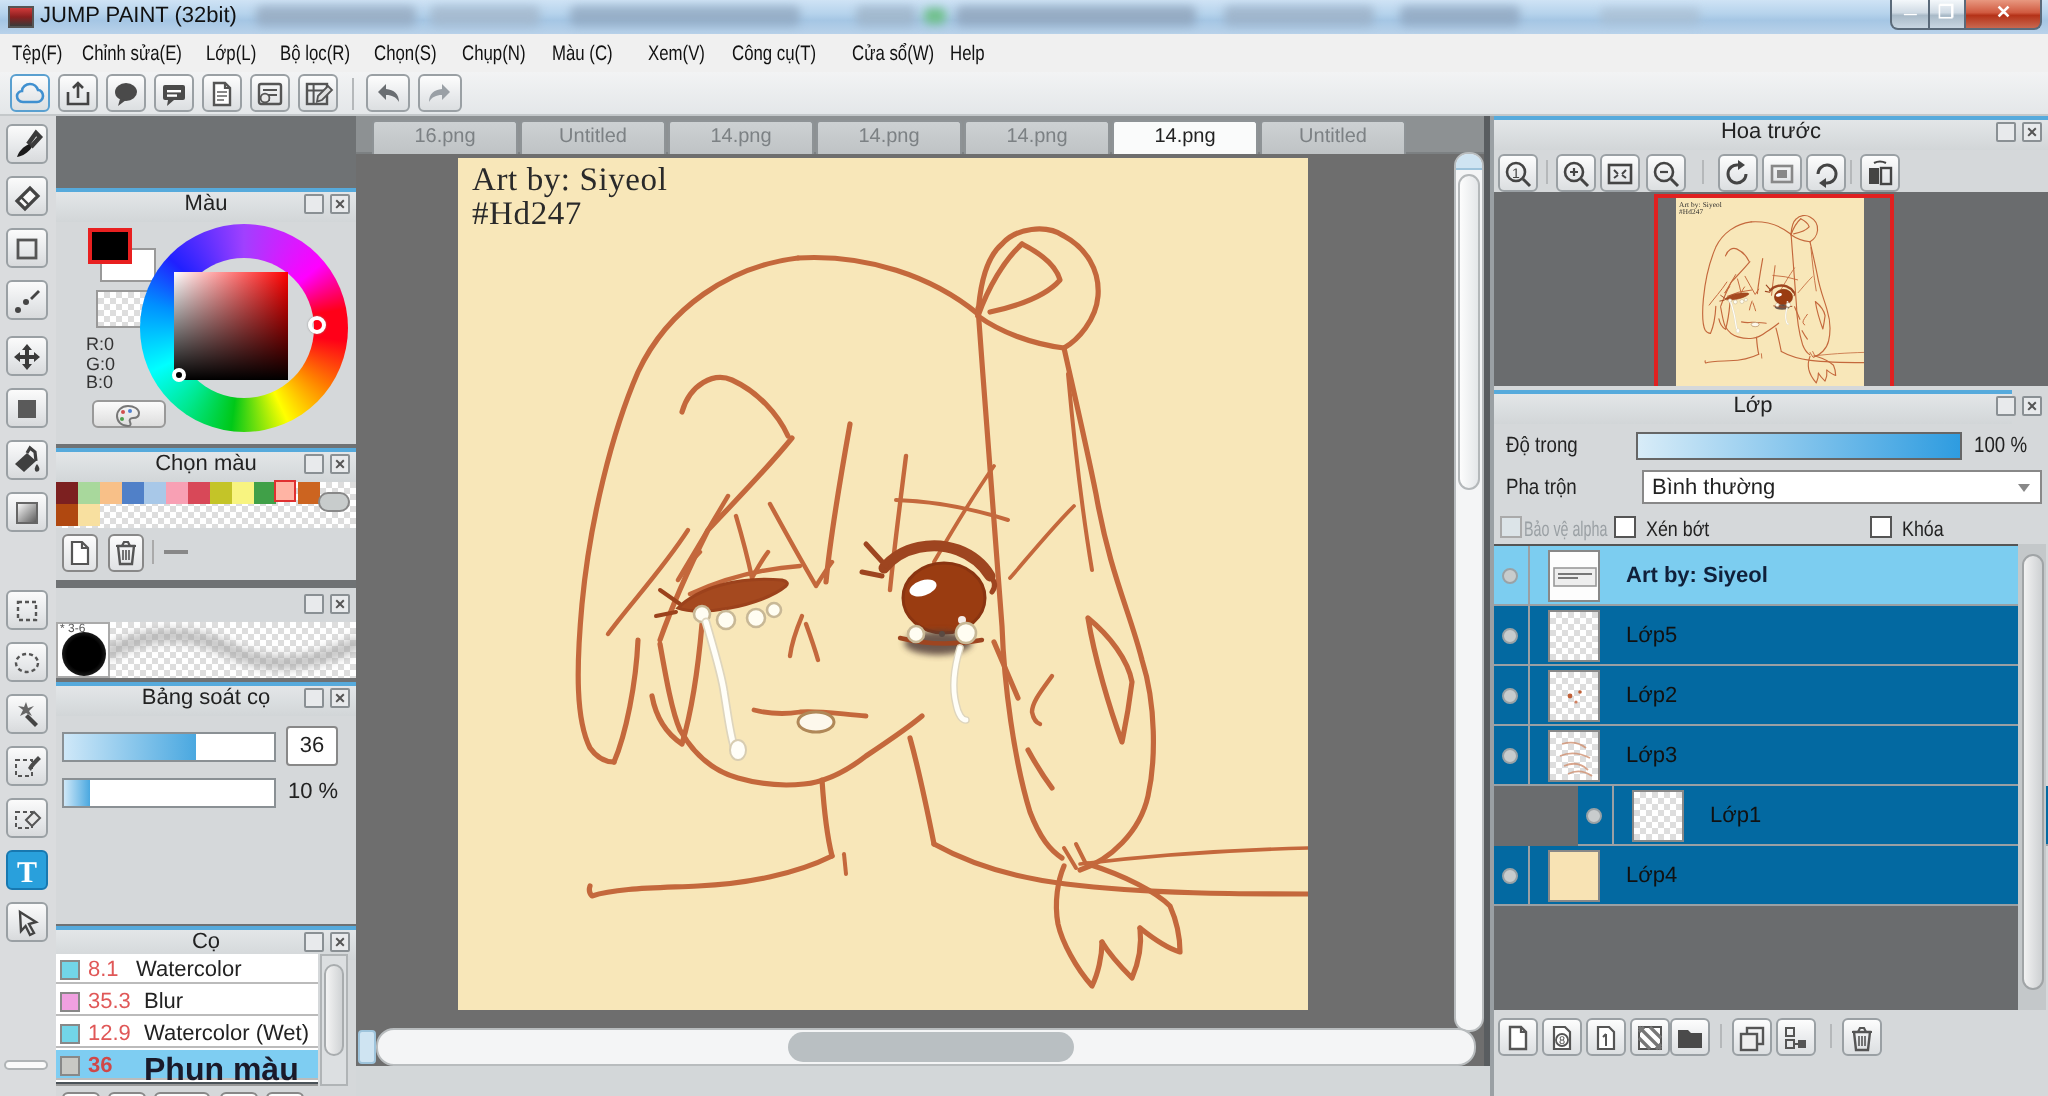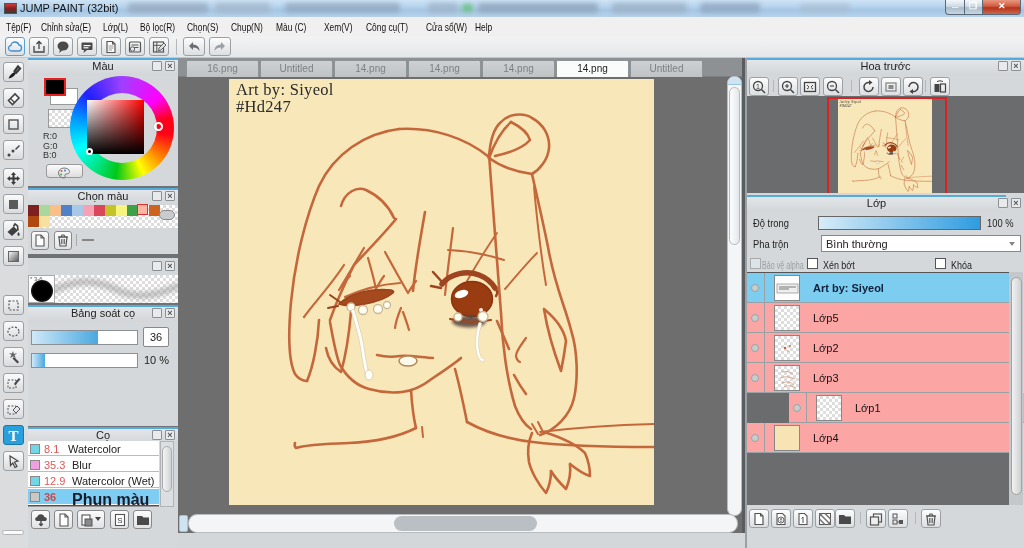--- a/index.html
+++ b/index.html
@@ -43,21 +43,21 @@
 
 
 #toolcol { left:0; top:58px; width:28px; height:490px; background:#dadcde; }
 .ltool { position:absolute; left:3px; width:21px; height:20px; background:linear-gradient(180deg,#fbfbfb,#e6e8ea 60%,#d8dadc);
   border:1px solid #9aa0a4; border-radius:3px; }
 .ltool svg { position:absolute; left:1px; top:1px; }
 .ltool.sel { background:#29a0dc; border-color:#1878b0; }
 
 
 #leftdock { left:28px; top:58px; width:150px; height:490px; background:#6f7274; }
-.lpanel { position:absolute; left:0; width:150px; background:#d5d8da; }
+.lpanel { position:absolute; left:0; width:150px; background:#d5d8da;margin-top:36px; }
 
 
 .slider { position:absolute; height:15px; background:#fff; border:1px solid #8a9094; }
 .sfill { position:absolute; left:0; top:0; height:100%; background:linear-gradient(90deg,#cfe8f8,#4aa8e0); }
 
 
 #canvasarea { left:178px; top:58px; width:567px; height:490px; background:#6e6e6e; }
 #tabbar { position:absolute; left:0; top:0; width:567px; height:19px; background:#8d9193; border-bottom:1px solid #7c8082; }
 .tab { position:absolute; top:2px; height:17px; width:73px; background:linear-gradient(180deg,#cdd1d3,#bfc3c5);
   border:1px solid #8e9396; border-bottom:none; border-radius:2px 2px 0 0; font-size:10px; color:#7c8184; text-align:center; line-height:16px; }
@@ -72,21 +72,21 @@
 
 #rightdock { left:745px; top:58px; width:279px; height:490px; background:#d5d8da; border-left:2px solid #9aa0a4; }
 .rbtn { position:absolute; width:20px; height:19px; background:linear-gradient(180deg,#fdfdfd,#e8eaec 60%,#dcdfe1);
   border:1px solid #9aa0a4; border-radius:3px; }
 .rbtn svg { position:absolute; left:1px; top:1px; }
 #navarea { position:absolute; left:0; top:38px; width:277px; height:97px; background:#6a6c6e; overflow:hidden; }
 #navred { position:absolute; left:80px; top:1px; width:120px; height:110px; border:2px solid #e02020; }
 #navthumb { position:absolute; left:91px; top:3px; width:94px; height:95px; background:#f8e7b9; overflow:hidden; }
 
 #layerpanel { position:absolute; left:0; top:137px; width:277px; height:353px; background:#d5d8da; }
-.lrow { position:absolute; left:0; width:262px; height:30px; background:#fca5a5; border-bottom:1px solid #9aa0a4; }
+.lrow { position:absolute; left:0; width:262px; height:30px; background:#0369a1; border-bottom:1px solid #9aa0a4; }
 .eyecol { position:absolute; left:0; top:0; width:18px; height:30px; border-right:1px solid #9aa0a4; }
 .eyedot { position:absolute; left:4px; top:11px; width:8px; height:8px; border-radius:50%; background:#c8cccd; border:1px solid #9aa2a6; }
 .lthumb { position:absolute; left:27px; top:2px; width:26px; height:26px; border:1px solid #888; background:#fff; }
 .lname { position:absolute; left:66px; top:9px; font-size:11px; color:#111; }
 .checker5 { background-image:linear-gradient(45deg,#ddd 25%,transparent 25%,transparent 75%,#ddd 75%),
   linear-gradient(45deg,#ddd 25%,transparent 25%,transparent 75%,#ddd 75%);
   background-size:6px 6px; background-position:0 0,3px 3px; background-color:#fff; }
 .cb { position:absolute; width:11px; height:11px; background:#fff; border:1px solid #555; }
 .sw { position:absolute; top:17px; width:11px; height:11px; }
 .bbtn { position:absolute; top:83px; width:19px; height:19px; background:linear-gradient(#fcfcfc,#e0e2e4); border:1px solid #888; border-radius:3px; }

